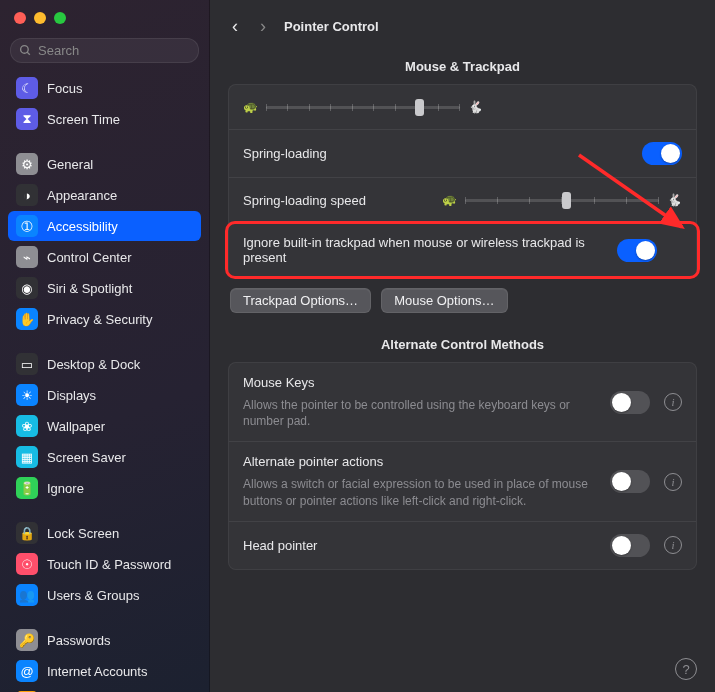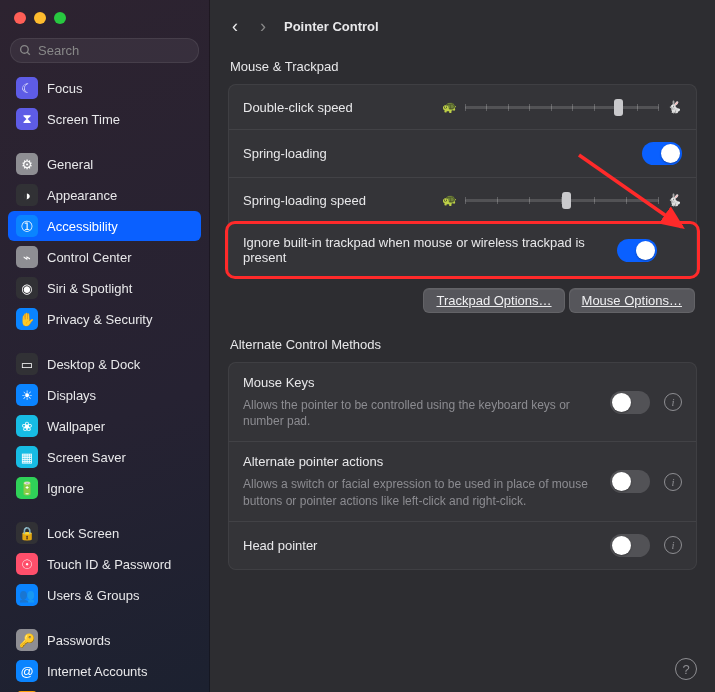--- a/index.html
+++ b/index.html
@@ -93,22 +93,23 @@
     padding: 2px 4px;
     cursor: default;
   }
   .nav-chevron.enabled { color: #e8e8ea; }
   .header h1 {
     font-size: 13px;
     font-weight: 600;
   }
   .section-title {
     font-size: 13px;
-    font-weight: 400;
+    font-weight: 700;
     padding: 6px 2px 10px 2px;
+    text-align: center;
   }
   .panel {
     background: rgba(255,255,255,0.035);
     border: 1px solid rgba(255,255,255,0.06);
     border-radius: 8px;
   }
   .row {
     display: flex;
     align-items: center;
     padding: 12px 14px;
@@ -192,24 +193,23 @@
     border: 3px solid #ff2a2a;
     border-radius: 10px;
     pointer-events: none;
   }
   .arrow-svg {
     position: absolute;
     pointer-events: none;
   }
   .button-row {
     display: flex;
-    gap: 4px;
-    justify-content: flex-end;
+    gap: 10px;
+    justify-content: flex-start;
     padding: 10px 2px 4px 2px;
-    text-decoration: underline;
   }
   .mac-button {
     background: #56565b;
     border: 1px solid rgba(255,255,255,0.08);
     border-radius: 6px;
     padding: 4px 12px;
     color: #f0f0f2;
     font-size: 13px;
     box-shadow: 0 1px 0 rgba(255,255,255,0.05) inset;
   }
@@ -342,21 +342,20 @@
   <div class="header">
     <span class="nav-chevron enabled">‹</span>
     <span class="nav-chevron">›</span>
     <h1>Pointer Control</h1>
   </div>
 
   <div class="section-title">Mouse &amp; Trackpad</div>
 
   <div class="panel">
     <div class="row">
-      <div class="row-label">Double-click speed</div>
       <div class="slider-cell">
         <span class="endicon">🐢</span>
         <div class="slider">
           <div class="slider-track"></div>
           <div class="slider-ticks">
               <span></span>
               <span></span>
               <span></span>
               <span></span>
               <span></span>

